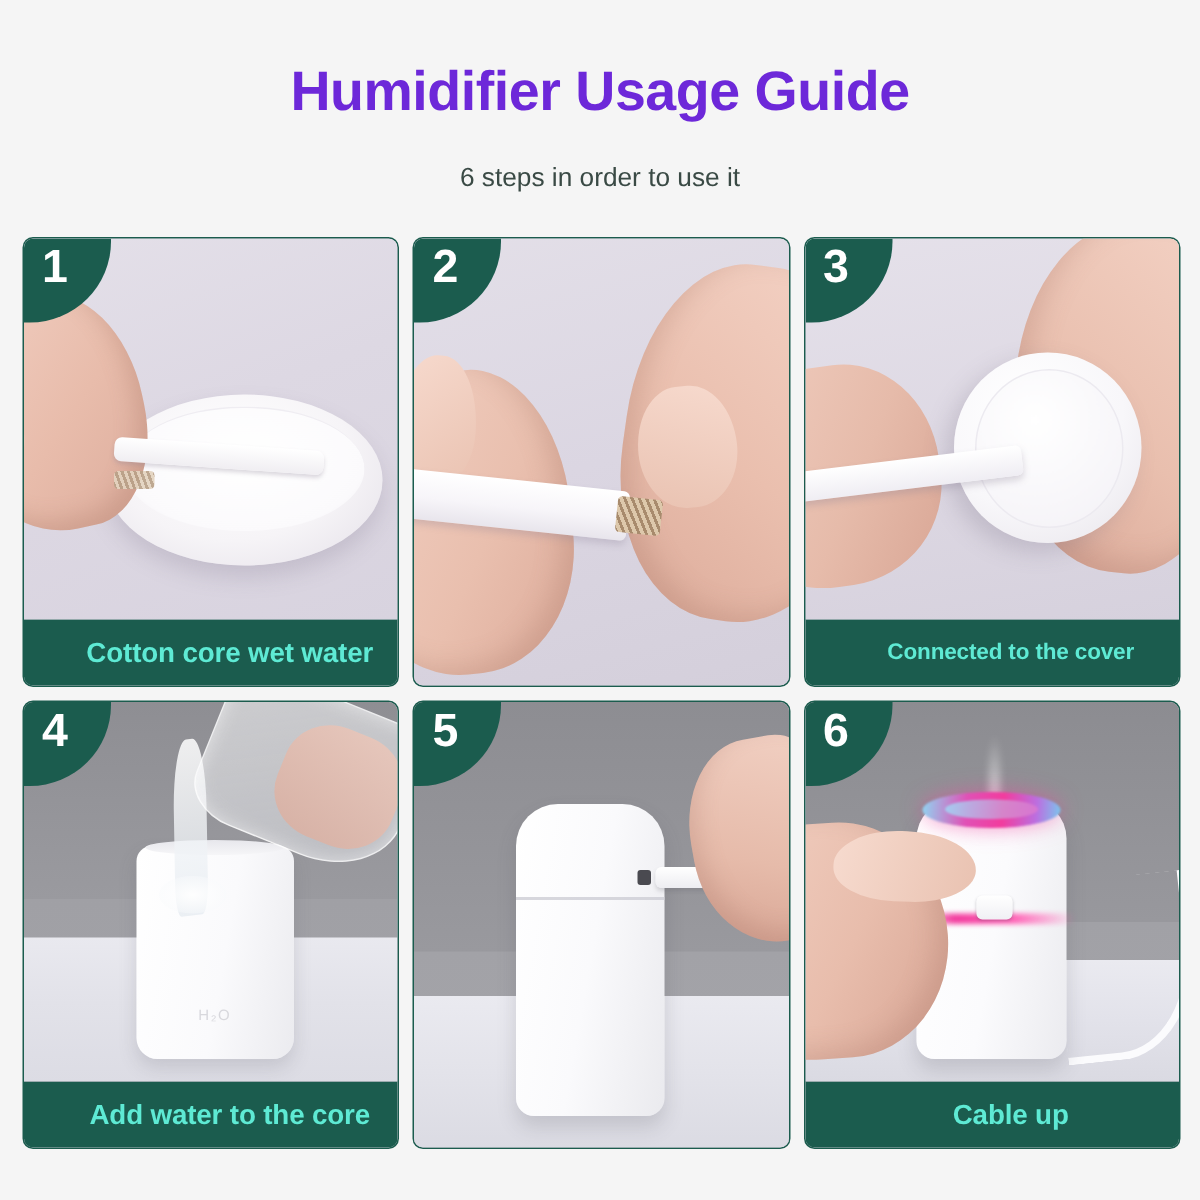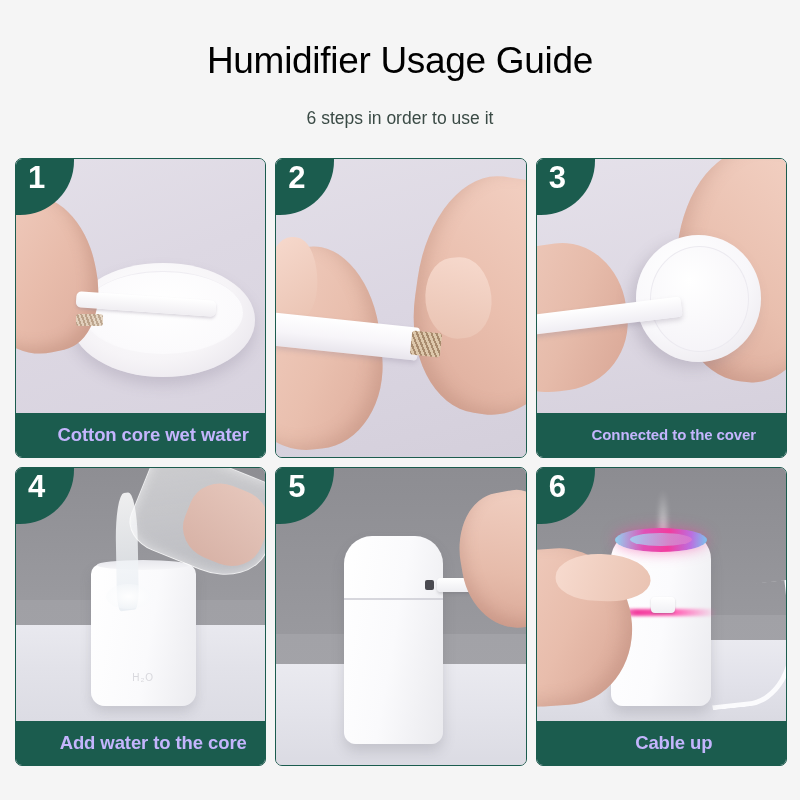--- a/index.html
+++ b/index.html
@@ -7,21 +7,21 @@
     width:800px; height:800px;
     background:#f5f5f5;
     font-family:"Liberation Sans", sans-serif;
     overflow:hidden;
   }
   .page { position:relative; width:800px; height:800px; background:#f5f5f5; }
 
   
   .header { padding-top:40px; text-align:center; }
   .title {
-    font-size:37px; font-weight:normal; color:#000000;
+    font-size:37px; font-weight:bold; color:#6d28d9;
     letter-spacing:-0.3px; line-height:1.15;
   }
   .subtitle {
     margin-top:25px; font-size:17.5px; color:#3a4a45; font-weight:400;
   }
 
   
   .grid {
     position:absolute; left:15px; top:158px;
     width:772px; height:608px;
@@ -46,21 +46,21 @@
     width:58px; height:56px;
     background:#1b5c4e;
     border-radius:0 0 54px 0;
     color:#fff; font-size:31px; font-weight:bold;
     display:flex; align-items:flex-start; justify-content:flex-start;
     padding:3px 0 0 12px;
     line-height:1;
   }
   .caption {
     flex:0 0 44px;
-    background:#1b5c4e; color:#c4b5fd;
+    background:#1b5c4e; color:#5eead4;
     display:flex; align-items:center; justify-content:center;
     font-size:18.5px; font-weight:600; letter-spacing:-0.1px;
     white-space:nowrap;
     padding-left:25px;
   }
   .caption.sm { font-size:15px; }
 
   
   .bg-lav { position:absolute; inset:0; background:linear-gradient(160deg,#e4e0e9 0%,#ddd8e3 45%,#d8d3df 100%); }
   .bowl {

